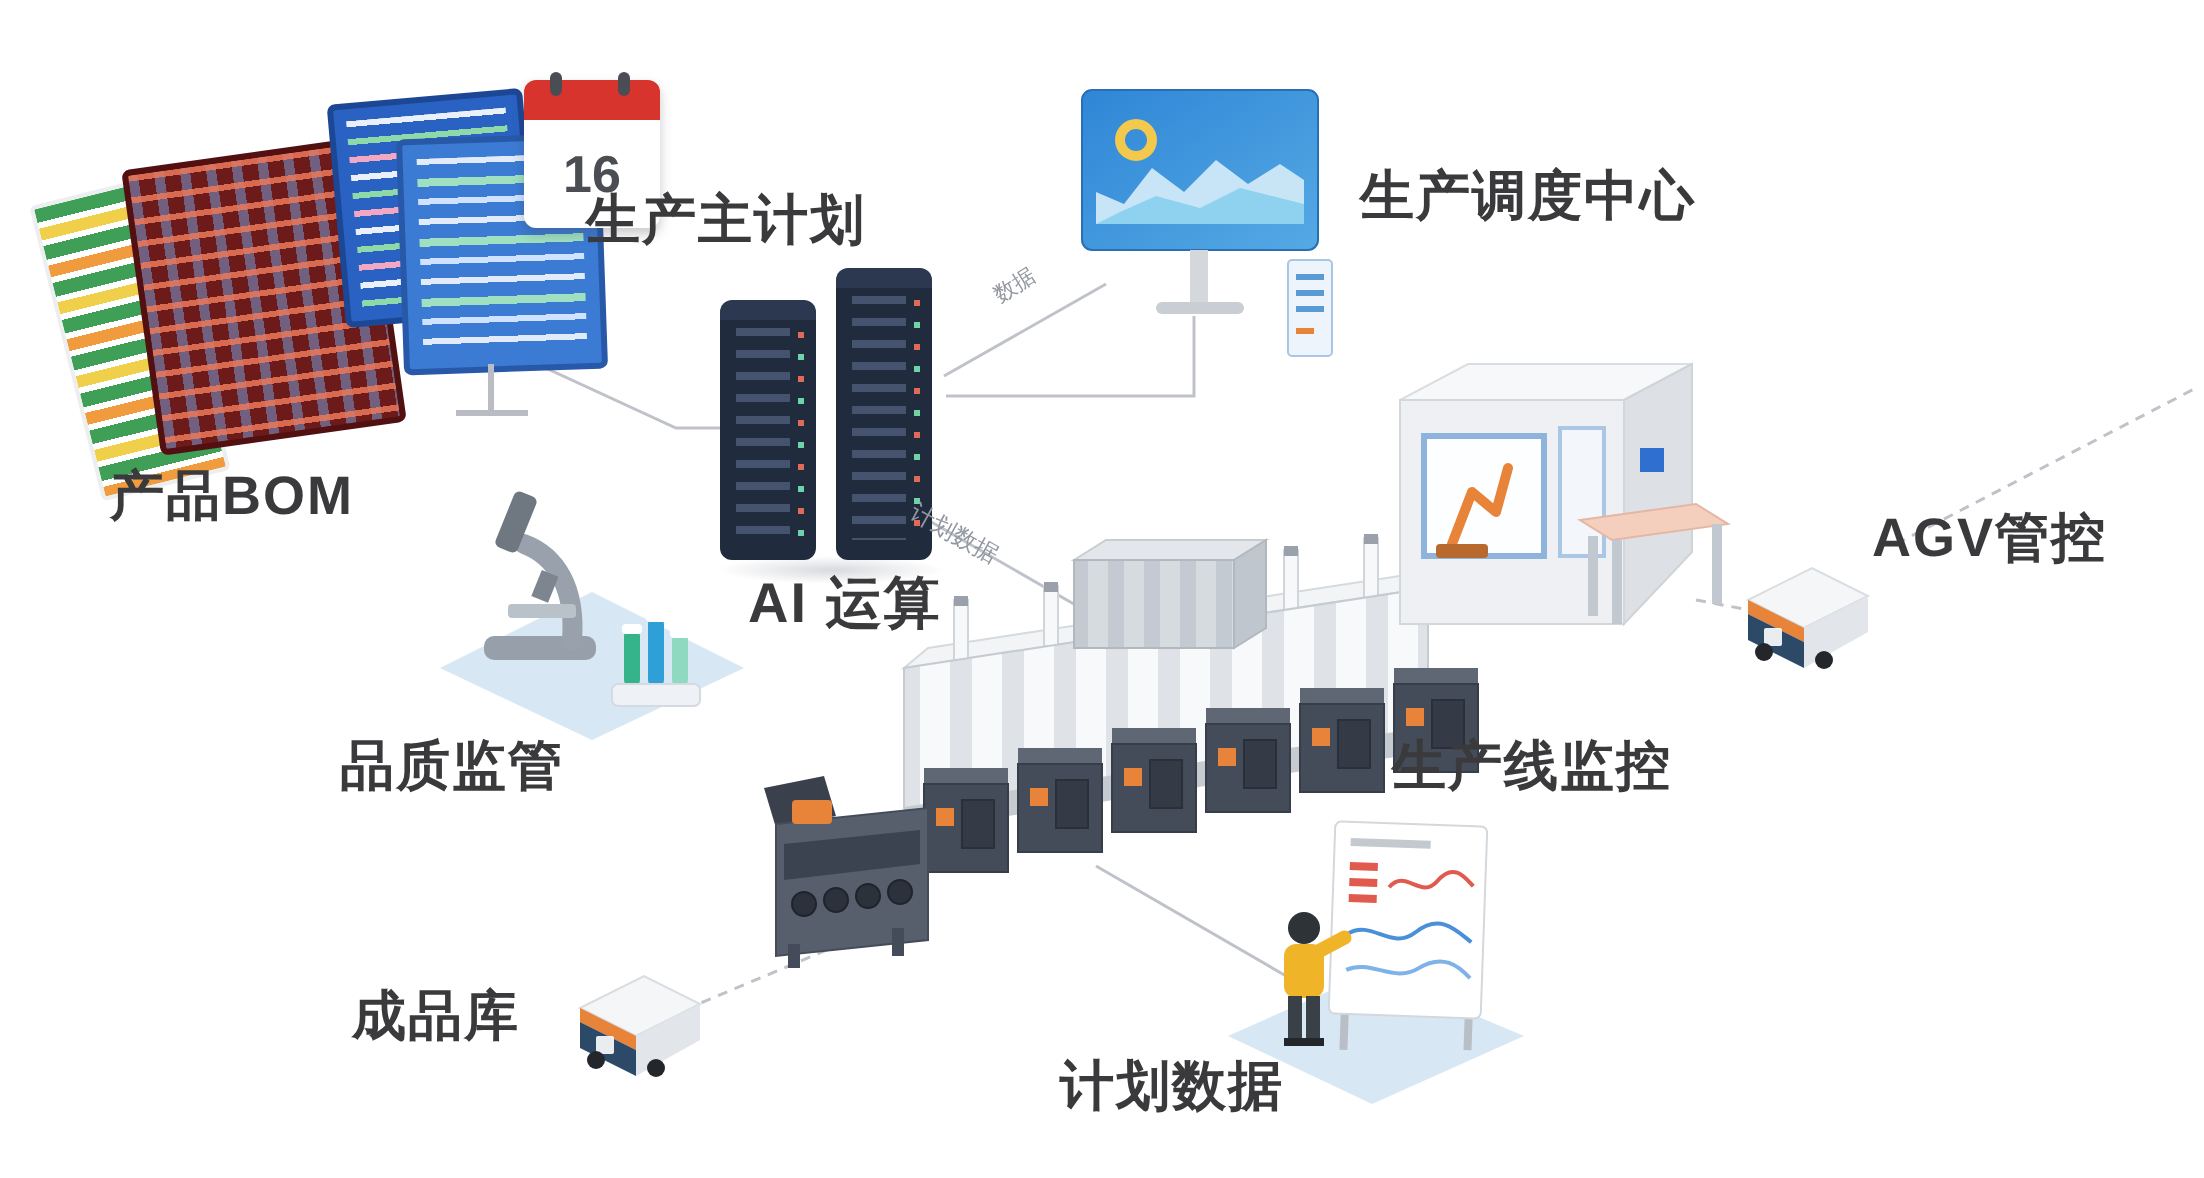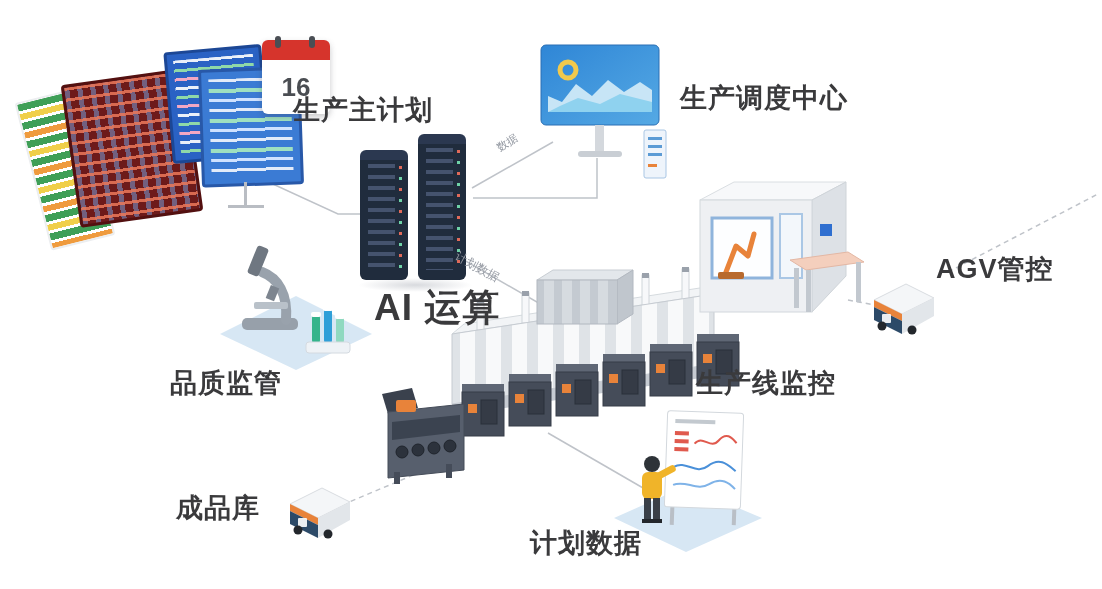--- a/index.html
+++ b/index.html
@@ -6,21 +6,21 @@
   .stage {
     position:relative; width:1102px; height:589px; background:#ffffff;
     overflow:hidden; font-family:"Liberation Sans","DejaVu Sans",sans-serif;
   }
   .connectors { position:absolute; left:0; top:0; z-index:1; }
   .node { position:absolute; z-index:2; }
   .lbl {
     position:absolute; z-index:4; font-weight:700; font-size:27px;
     color:#3a3a3c; letter-spacing:1px; white-space:nowrap;
   }
-  .lbl.big { font-size:37px; }
+  .lbl.big { font-size:28px; }
   .edge-lbl {
     position:absolute; z-index:3; font-size:12px; color:#9297a0;
     white-space:nowrap; transform-origin:left center;
   }
 
   
   .bom-part { position:absolute; }
   .bom-sheet {
     left:2px; top:45px; width:62px; height:148px; transform:rotate(-14deg);
     border:2px solid #eceef0; border-radius:3px;
@@ -335,20 +335,21 @@
         <rect x="46" y="66" width="20" height="27" rx="6" fill="#f0b429"></rect>
         <rect x="60" y="68" width="22" height="7" rx="3" fill="#f0b429" transform="rotate(-28 60 72)"></rect>
         <rect x="48" y="92" width="7" height="23" fill="#3a4048"></rect>
         <rect x="57" y="92" width="7" height="23" fill="#3a4048"></rect>
         <rect x="46" y="113" width="10" height="4" fill="#23272c"></rect>
         <rect x="56" y="113" width="10" height="4" fill="#23272c"></rect>
       </g>
     </svg>
   </div>
 
+  <div class="lbl" style="left:55px;  top:230px;">产品BOM</div>
   <div class="lbl" style="left:293px; top:92px;">生产主计划</div>
   <div class="lbl" style="left:680px; top:67px;margin-top:13px;">生产调度中心</div>
   <div class="lbl big" style="left:374px; top:283px;">AI 运算</div>
   <div class="lbl" style="left:170px; top:365px;">品质监管</div>
   <div class="lbl" style="left:696px; top:365px;">生产线监控</div>
   <div class="lbl" style="left:936px; top:251px;">AGV管控</div>
   <div class="lbl" style="left:176px; top:490px;">成品库</div>
   <div class="lbl" style="left:530px; top:525px;">计划数据</div>
 
 </div>

